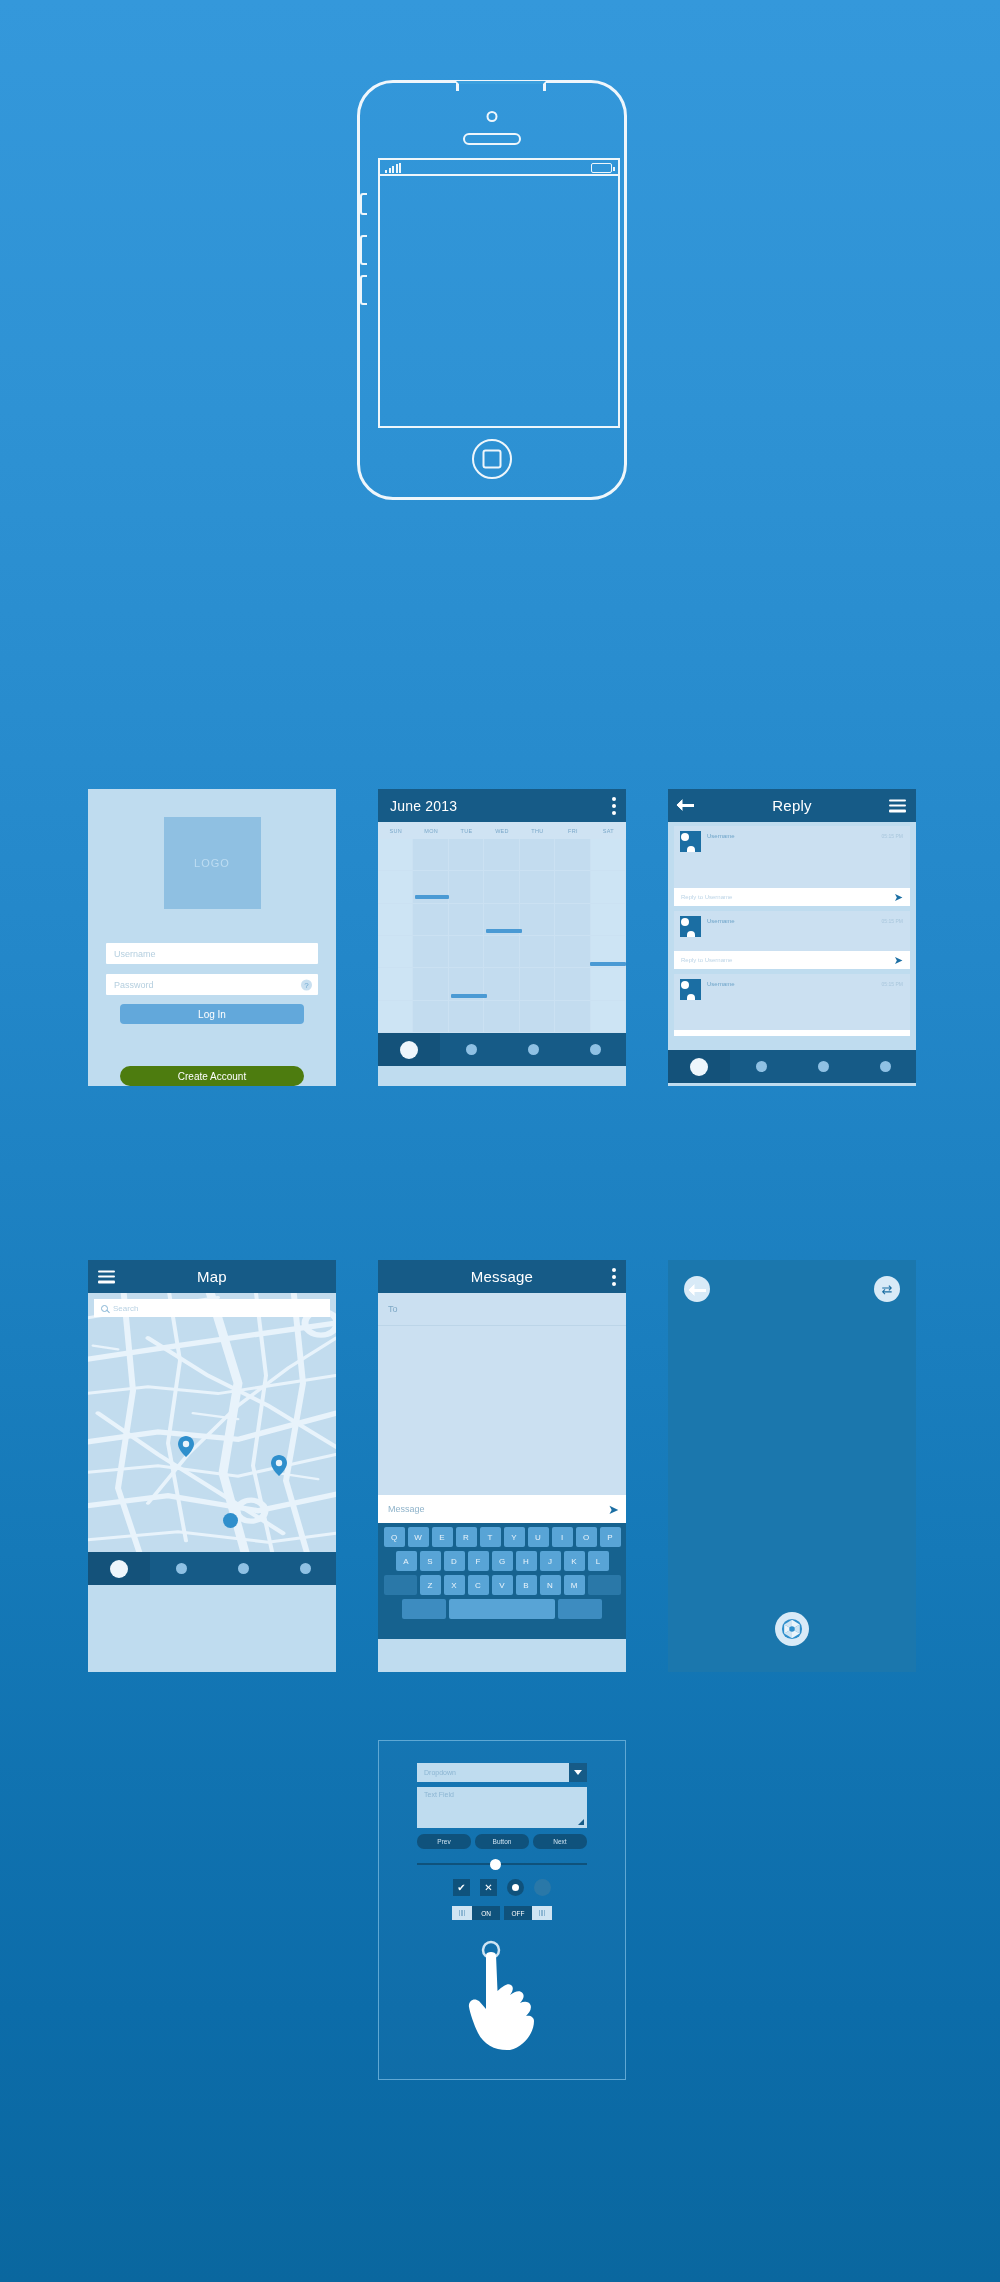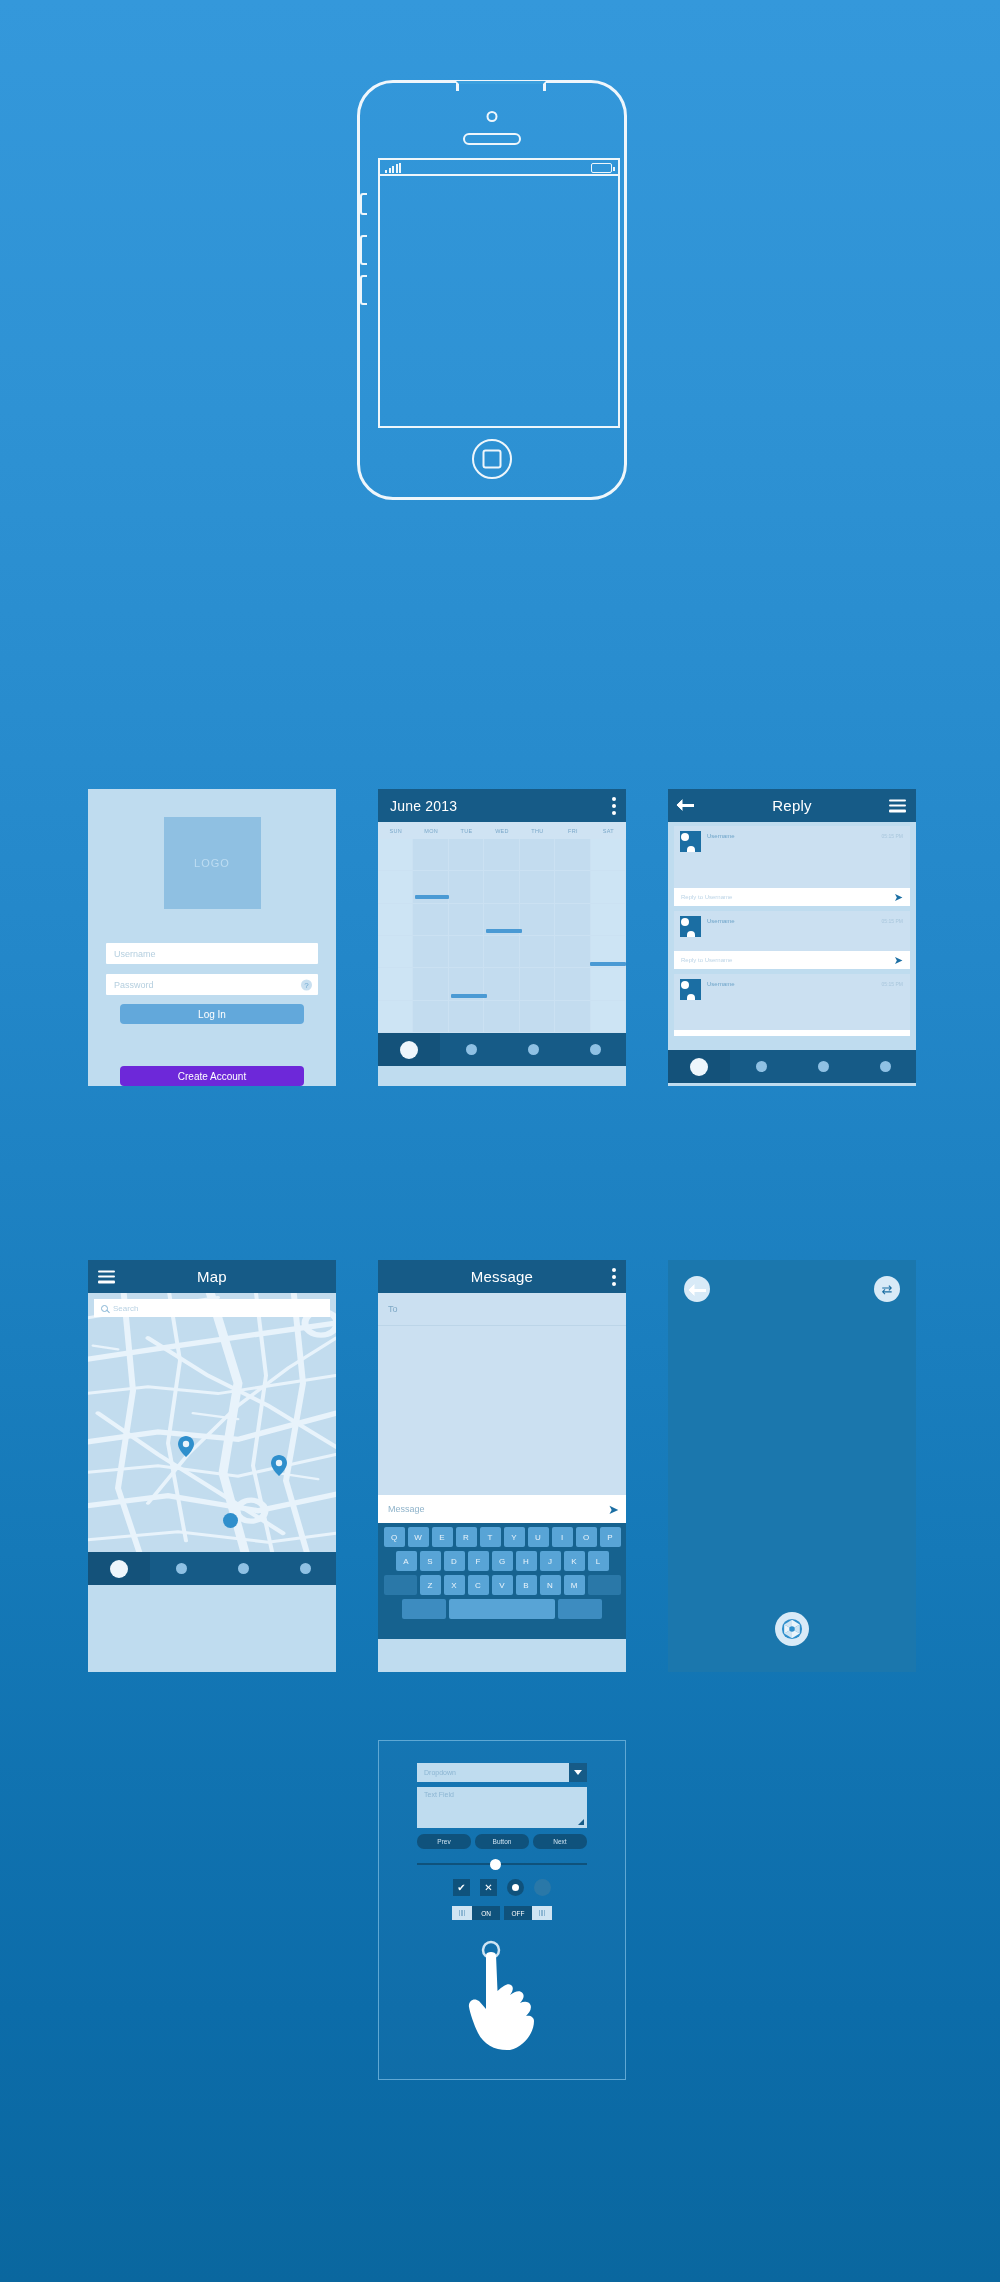--- a/index.html
+++ b/index.html
@@ -94,22 +94,22 @@
   .login-body { padding: 14px 18px 0; height: calc(100% - 0px); display:flex; flex-direction:column; align-items:center; }
   .logo-box { width: 97px; height: 97px; background: #8fc0e2; margin-top: 14px;
               display:flex; align-items:center; justify-content:center; color:#bcdcf2; font-size: 11px; letter-spacing: 1px; }
   .in-field { width: 100%; height: 22px; background: #ffffff; margin-top: 10px; display:flex; align-items:center;
               padding: 0 8px; font-size: 9px; color:#b5cfdf; position: relative; border-radius: 1px; }
   .in-field.first { margin-top: 34px; }
   .help-dot { position:absolute; right:6px; top:50%; transform:translateY(-50%); width:11px; height:11px;
               border-radius:50%; background:#c8dff0; color:#6ea8d0; font-size:8px; display:flex; align-items:center; justify-content:center; }
   .btn-primary { width: 87%; height: 21px; background: #62a8db; color:#ffffff; font-size:10px;
                  display:flex; align-items:center; justify-content:center; margin-top: 9px; border-radius: 4px; }
-  .btn-create { width: 87%; height: 21px; background: #6d28d9; color:#ffffff; font-size:10px;
-                display:flex; align-items:center; justify-content:center; margin-top: 42px; border-radius: 4px; }
+  .btn-create { width: 87%; height: 21px; background: #4d7c0f; color:#ffffff; font-size:10px;
+                display:flex; align-items:center; justify-content:center; margin-top: 42px; border-radius: 10px; }
 
   
   .cal-dow { height: 17px; background: #cfe3f3; display: grid; grid-template-columns: repeat(7,1fr); }
   .cal-dow div { font-size: 5.5px; color: #7aa8c9; display:flex; align-items:center; justify-content:center; letter-spacing:.3px; }
   .cal-grid { position: relative; height: 194px; background: #c3dcef;
               display:grid; grid-template-columns: repeat(7,1fr); }
   .cal-col { border-right: 1px solid #cbe1f2; }
   .cal-col.wknd { background: #cde4f4; }
   .cal-rows { position:absolute; inset:0; display:grid; grid-template-rows: repeat(6,1fr); pointer-events:none; }
   .cal-rows div { border-bottom: 1px solid #cbe1f2; }

